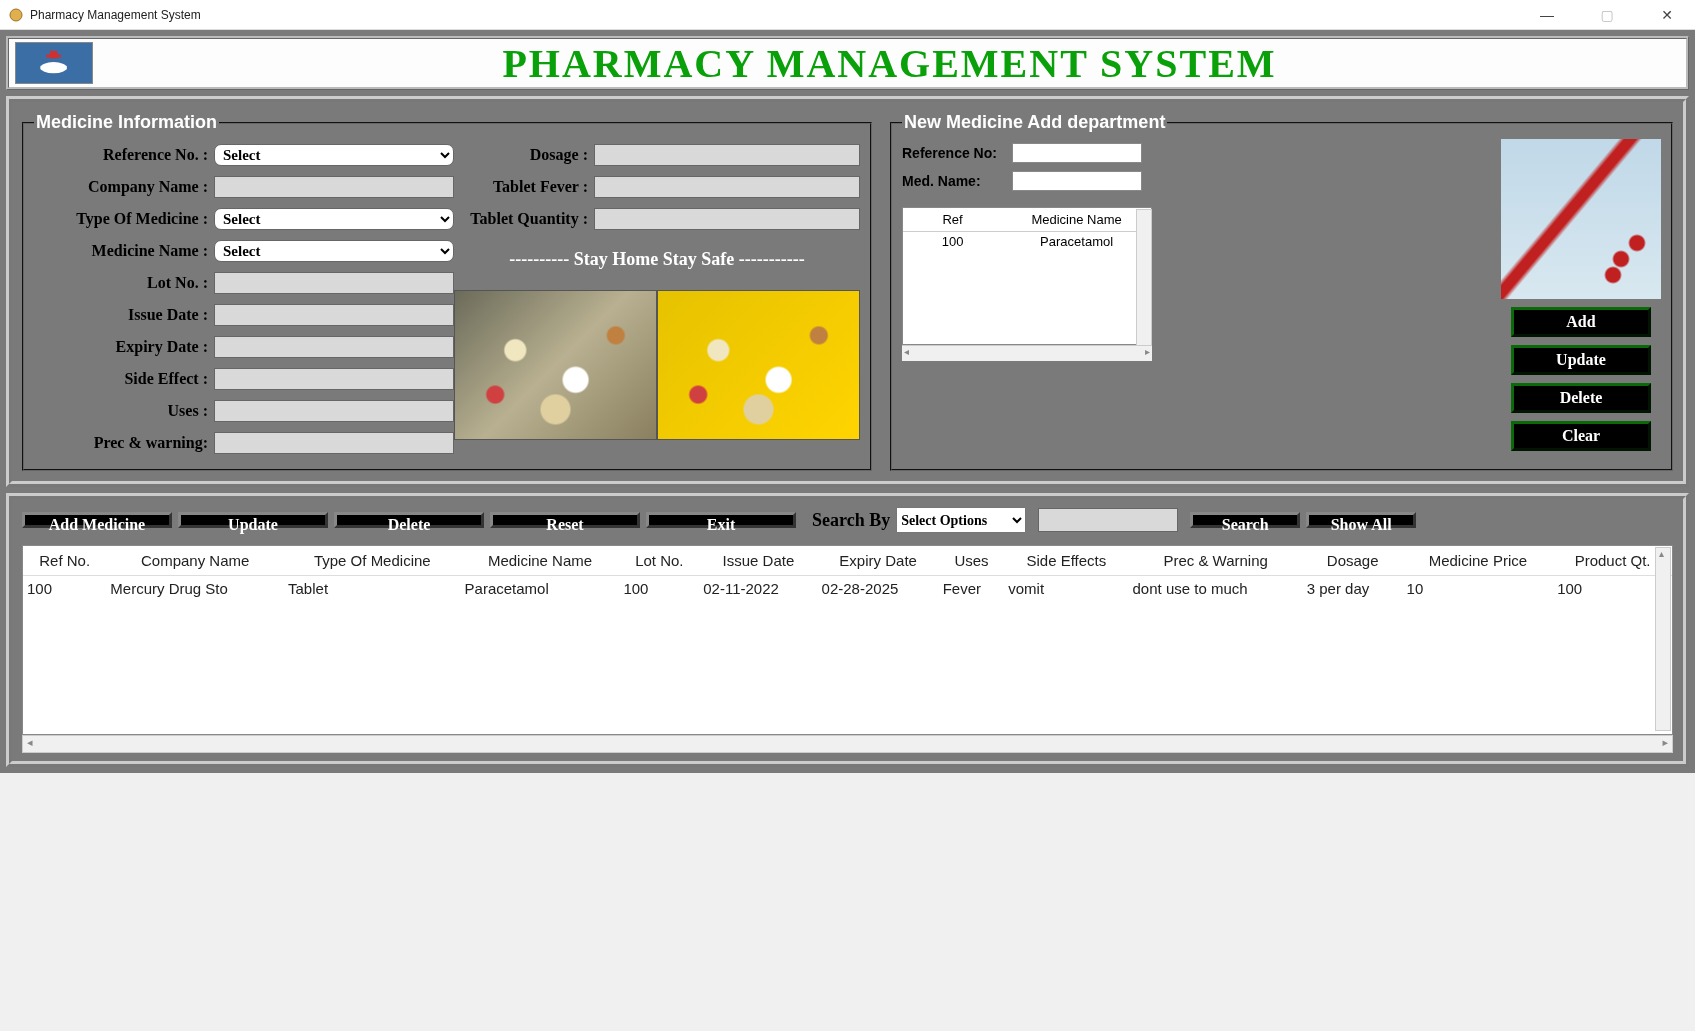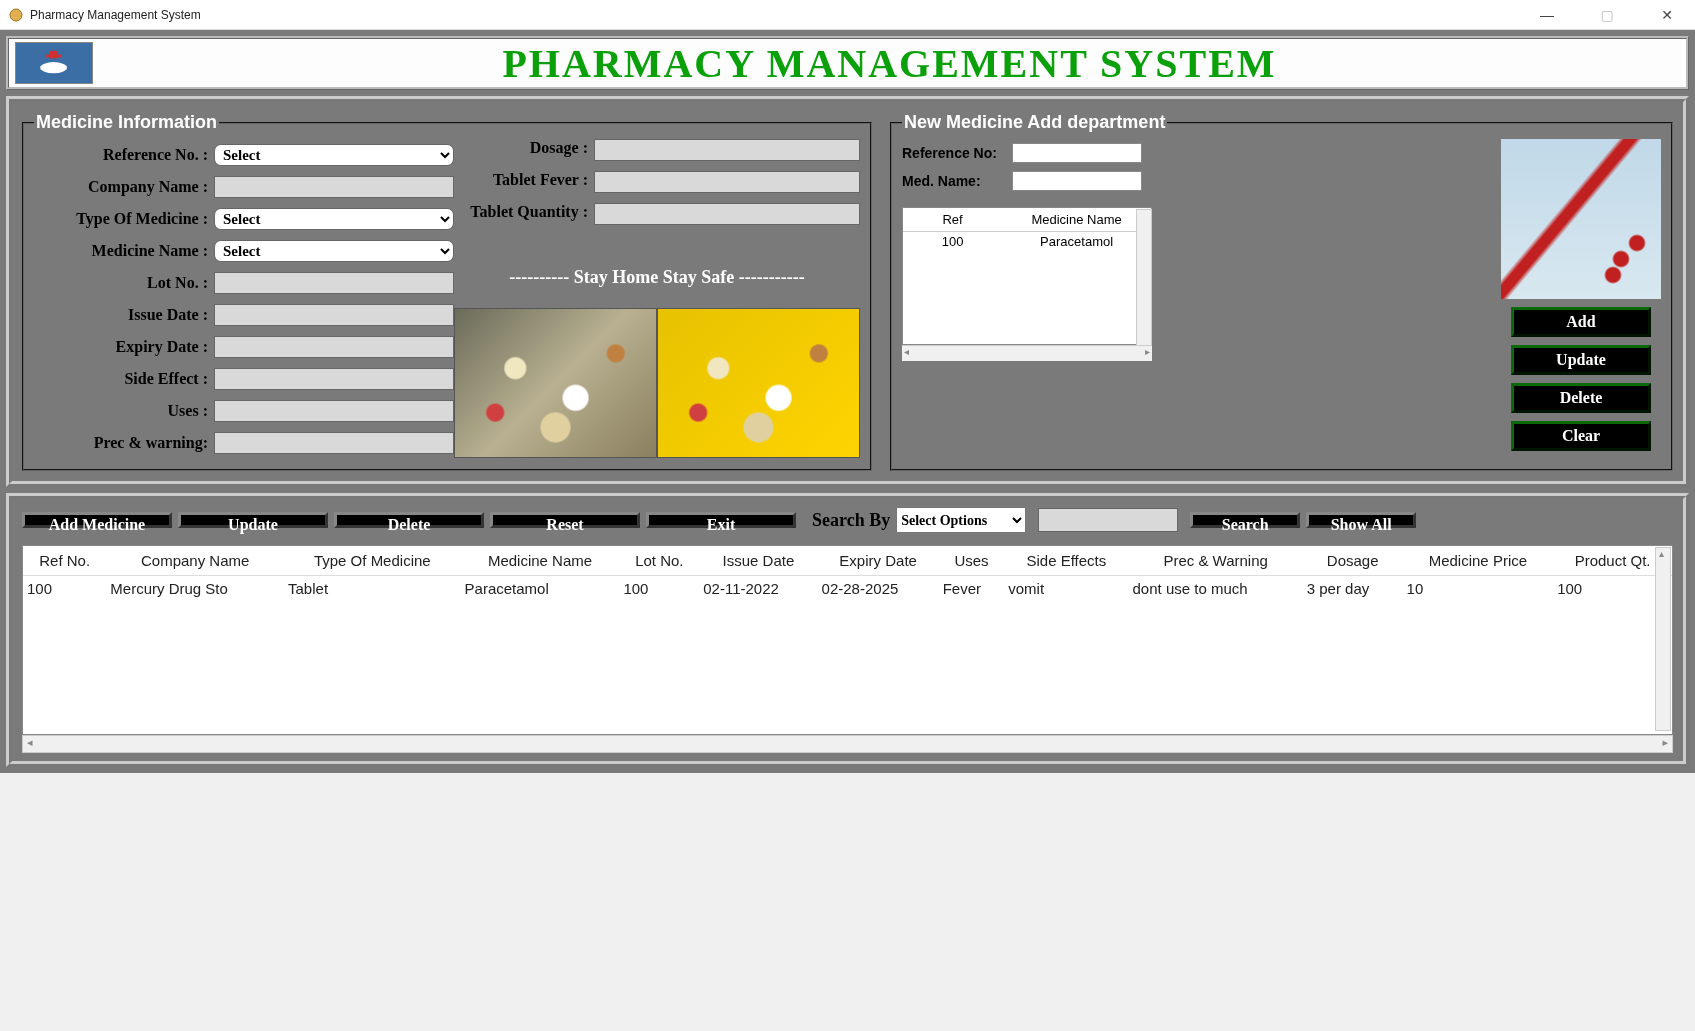--- a/index.html
+++ b/index.html
@@ -27,24 +27,24 @@
   legend { color:#fff; font-weight:bold; font-size:18px; padding:0 2px; }
 
   
   .med-info { flex:0 0 850px; display:flex; }
   .med-info-left { flex:0 0 420px; }
   .med-info-right { flex:1; }
   .row { display:flex; align-items:center; height:32px; }
   .row label { width:180px; text-align:right; font-weight:bold; font-size:16px; color:#000000; padding-right:6px; font-family:Liberation Serif, serif; }
   .row input.text, .row select, .row2 input.text { flex:1; height:22px; background:#d9d9d9; border:1px solid #666; font-size:15px; font-weight:bold; font-family:"Times New Roman", serif; padding:0 4px; }
   .row select { background:#fff;border-radius:7px; }
-  .row2 { display:flex; align-items:flex-start; height:32px; }
+  .row2 { display:flex; align-items:center; height:32px; }
   .row2 label { width:140px; text-align:right; font-weight:bold; font-size:16px; color:#000; padding-right:6px; font-family:"Times New Roman", serif; }
 
-  .stay-safe { color:#fff; font-weight:bold; font-size:18px; text-align:center; margin-top:32px; font-family:"Times New Roman", serif; }
+  .stay-safe { color:#fff; font-weight:bold; font-size:18px; text-align:center; margin-top:14px; font-family:"Times New Roman", serif; }
   .img-row { display:flex; margin-top:20px; }
   .img-row .img { flex:1; height:150px; background:#8a8a6a; border:1px solid #555; }
   .img-a { background:linear-gradient(135deg,#6b6b5a,#b8b090,#8a8060)!important; position:relative; overflow:hidden; }
   .img-b { background:linear-gradient(135deg,#e6c200,#ffd400)!important; position:relative; overflow:hidden; }
   .img-a::after, .img-b::after { content:""; position:absolute; inset:0; background:
      radial-gradient(circle at 30% 40%, #f0e6c0 10px, transparent 12px),
      radial-gradient(circle at 60% 60%, #fff 12px, transparent 14px),
      radial-gradient(circle at 80% 30%, #c08040 8px, transparent 10px),
      radial-gradient(circle at 50% 80%, #e0d0a0 14px, transparent 16px),
      radial-gradient(circle at 20% 70%, #d04040 8px, transparent 10px); }

